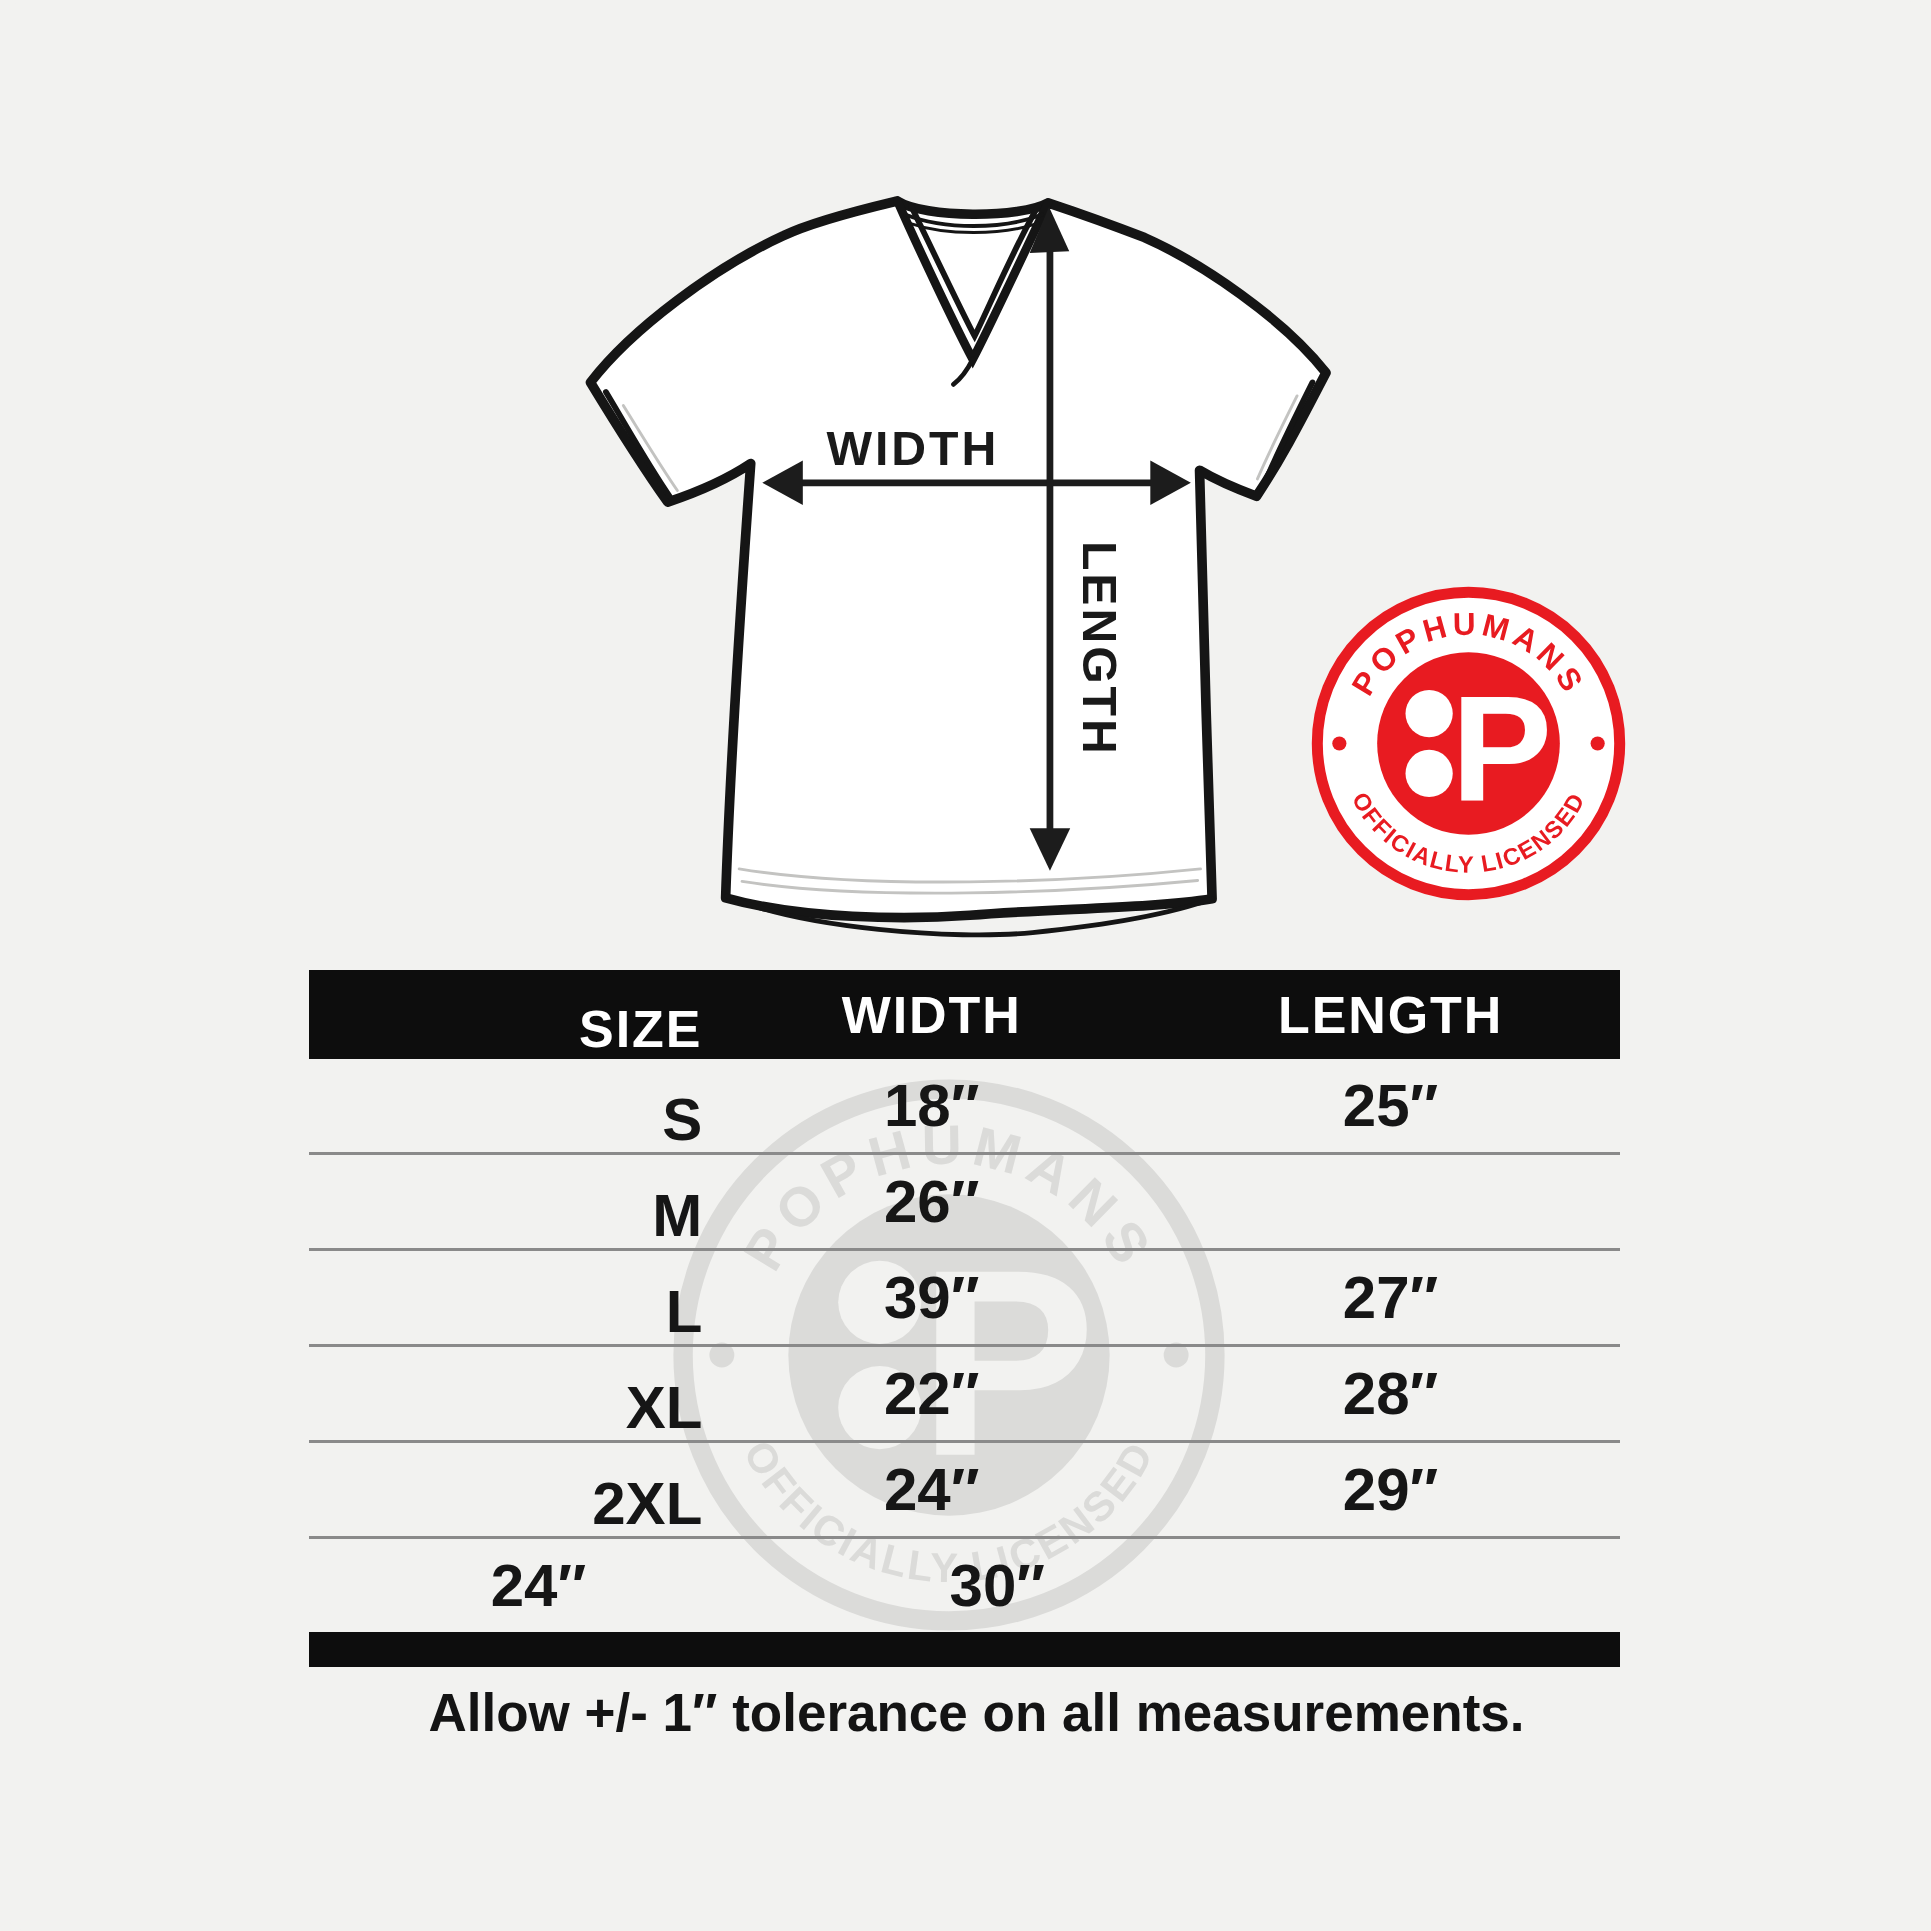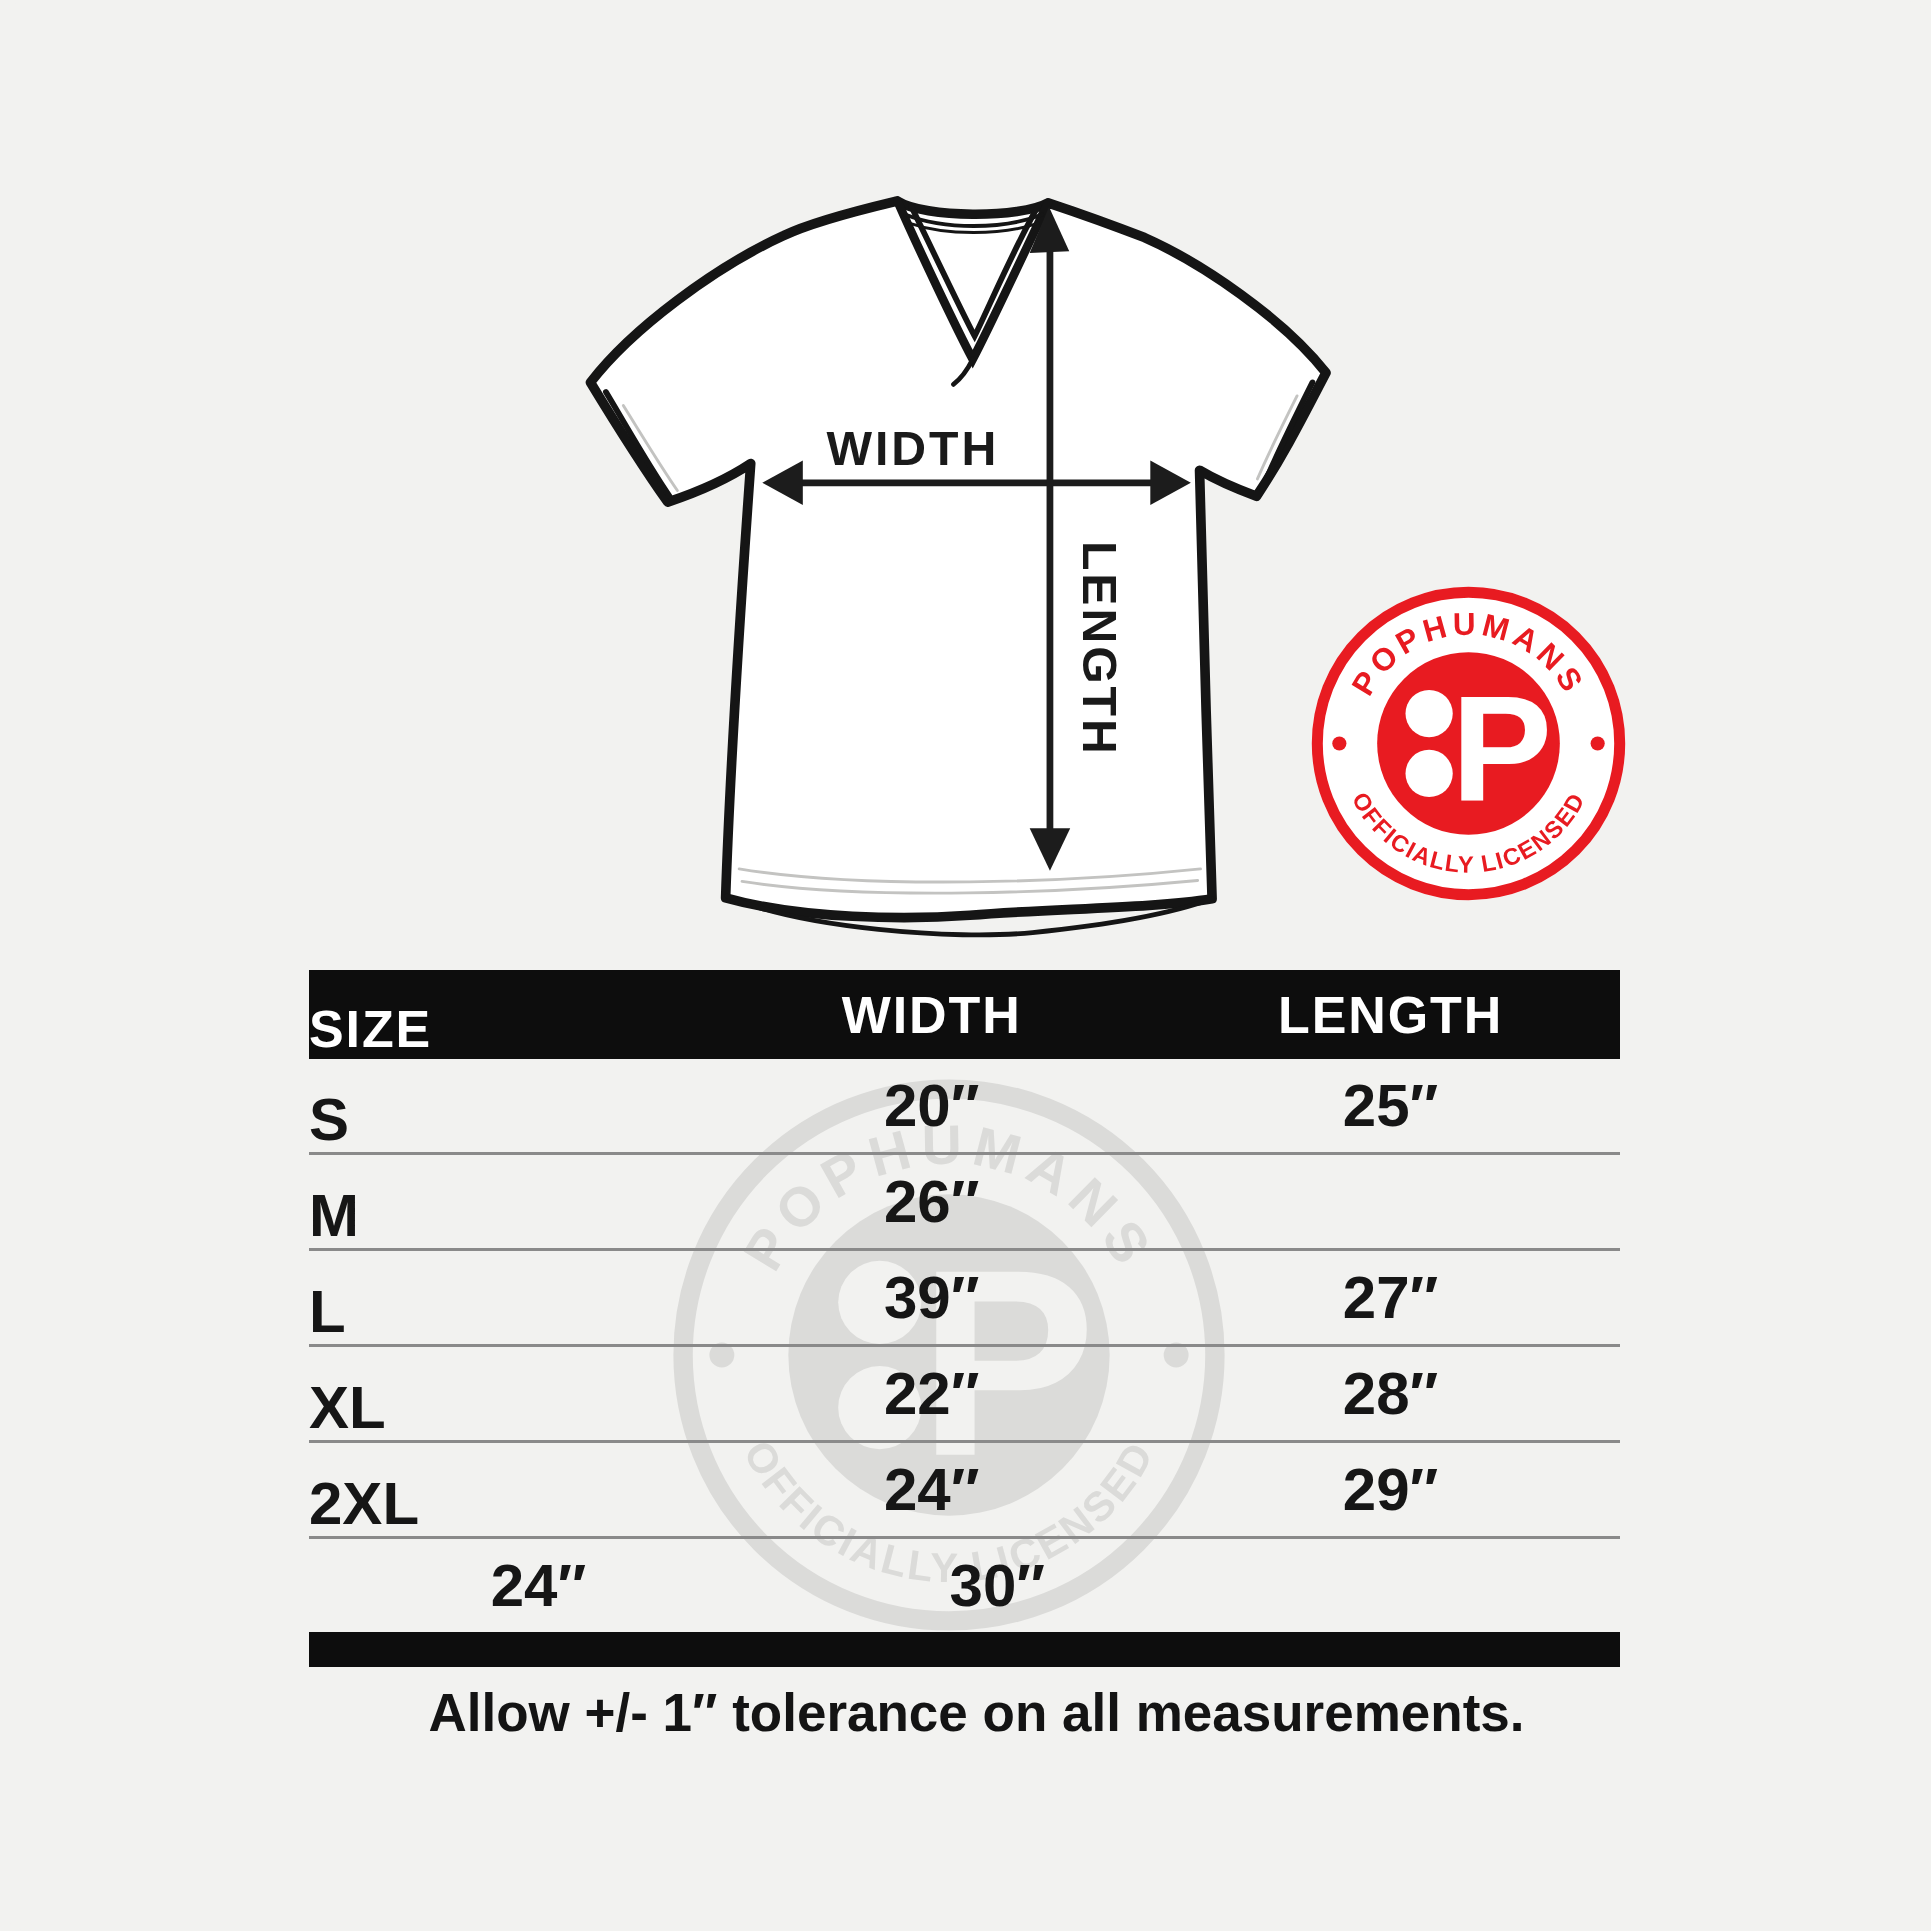--- a/index.html
+++ b/index.html
@@ -47,21 +47,21 @@
   .size-table { position:absolute; left:309px; top:970px; width:1311px; z-index:1; }
   .thead {
     height:89px; background:#0d0d0d; display:flex; align-items:center;
     color:#ffffff; font-weight:bold; font-size:52px; letter-spacing:1.9px;
   }
   .trow {
     height:93px; display:flex; align-items:center;
     font-weight:bold; font-size:60px; color:#161616;
   }
   .trow + .trow { border-top:3.9px solid #8a8a8a; }
-  .col-size   { width:30%; text-align:left;margin-top:28px; }
+  .col-size   { width:30%; text-align:right;margin-top:28px; }
   .col-width  { width:35%; text-align:center; }
   .col-length { width:35%; text-align:center; }
   .tbar { height:35px; background:#0d0d0d; }
 
   
   .footer-note {
     position:absolute; left:0; top:1682px; width:1931px;
     text-align:center; font-weight:bold; font-size:53px; color:#141414;margin-left:11px;
   }
 </style>
@@ -147,21 +147,21 @@
   </svg>
 
   <div class="size-table">
     <div class="thead">
       <div class="col-size">SIZE</div>
       <div class="col-width">WIDTH</div>
       <div class="col-length">LENGTH</div>
     </div>
     <div class="trow">
       <div class="col-size">S</div>
-      <div class="col-width">20″</div>
+      <div class="col-width">18″</div>
       <div class="col-length">25″</div>
     </div>
     <div class="trow">
       <div class="col-size">M</div>
       <div class="col-length">26″</div>
     </div>
     <div class="trow">
       <div class="col-size">L</div>
       <div class="col-width">39″</div>
       <div class="col-length">27″</div>

